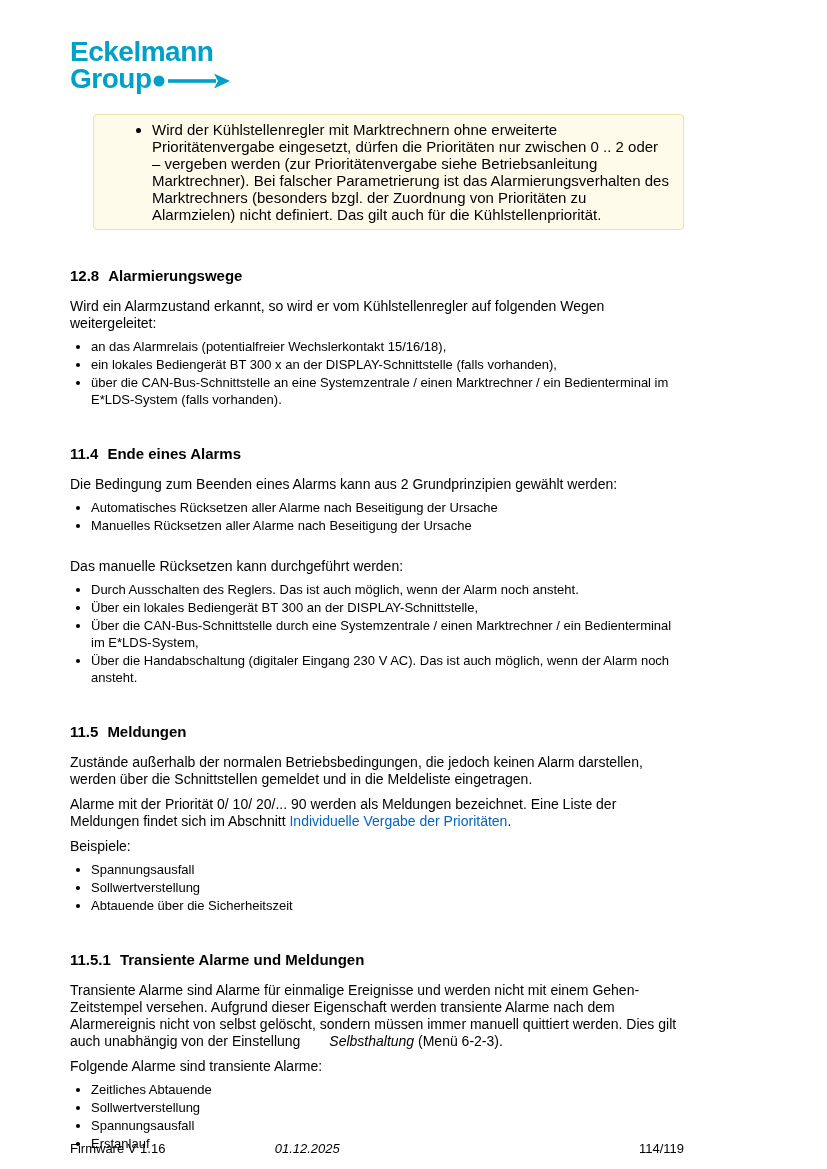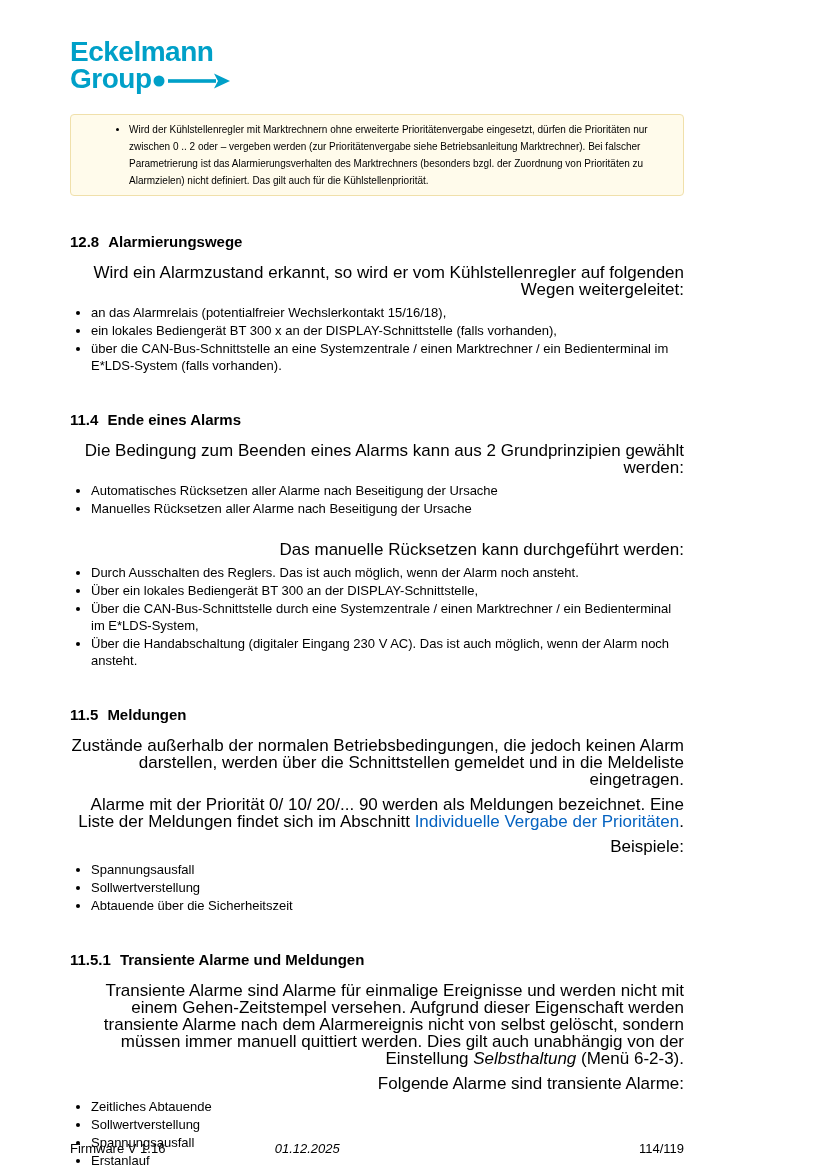--- a/index.html
+++ b/index.html
@@ -26,59 +26,59 @@
   }
   .logo-row { display: flex; align-items: center; gap: 0; }
   .logo-arrow { display: block; margin-top: 4px; }
 
   
   .note-box {
     background: var(--note-bg, #fffbeb);
     border: 1px solid var(--note-border, #f0e0ab);
     border-radius: 4px;
     padding: 6px 14px 6px 12px;
-    font-size: 10px;
+    font-size: 15px;
     line-height: 17px;
+    margin-left: 23px;
   }
   .note-list { list-style: disc; padding-left: 46px; }
   .note-list li { margin: 0; }
 
   
   .sec-heading {
     font-size: 15px;
     line-height: 19px;
     font-weight: bold;
     margin: 36px 0 13px 0;
   }
   .sec-num { margin-right: 9px; }
 
   .para {
-    font-size: 17px;
+    font-size: 14px;
     line-height: 17px;
     margin: 0 0 6px 0;
-    text-align: right;
   }
   .para + .para { margin-top: 8px; }
   .after-list { margin-top: 24px; }
 
   .body-list {
     list-style: disc;
     padding-left: 21px;
     margin: 2px 0 12px 0;
     font-size: 13px;
     line-height: 17px;
   }
   .body-list li { margin-bottom: 1px; }
 
   .doc-link {
     color: var(--link, #0563c1);
     text-decoration: none;
     cursor: pointer;
   }
-  .italic { font-style: italic; }
+  .italic { font-style: italic; margin-left: 25px; }
 
   
   .footer {
     position: absolute;
     left: 70px;
     right: 70px;
     bottom: 12px;
     display: flex;
     font-size: 13px;
     line-height: 17px;

